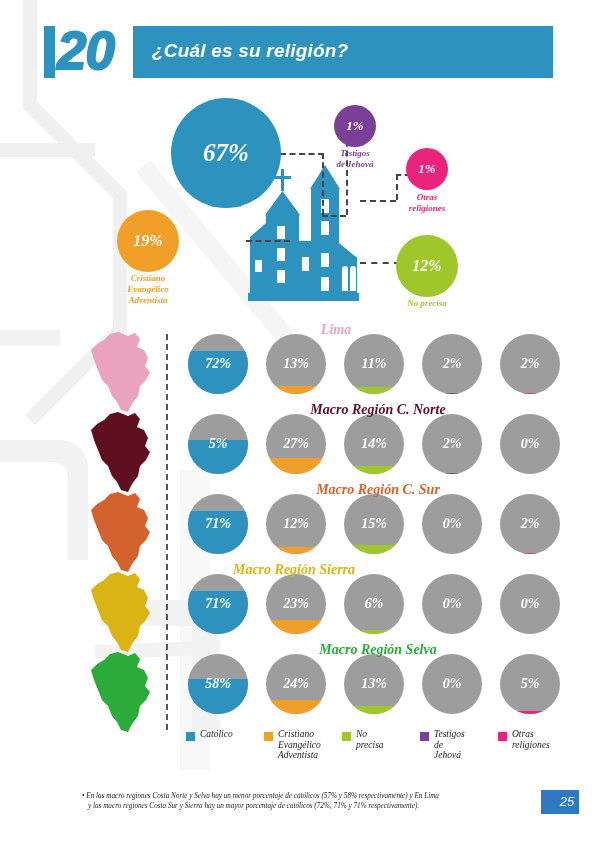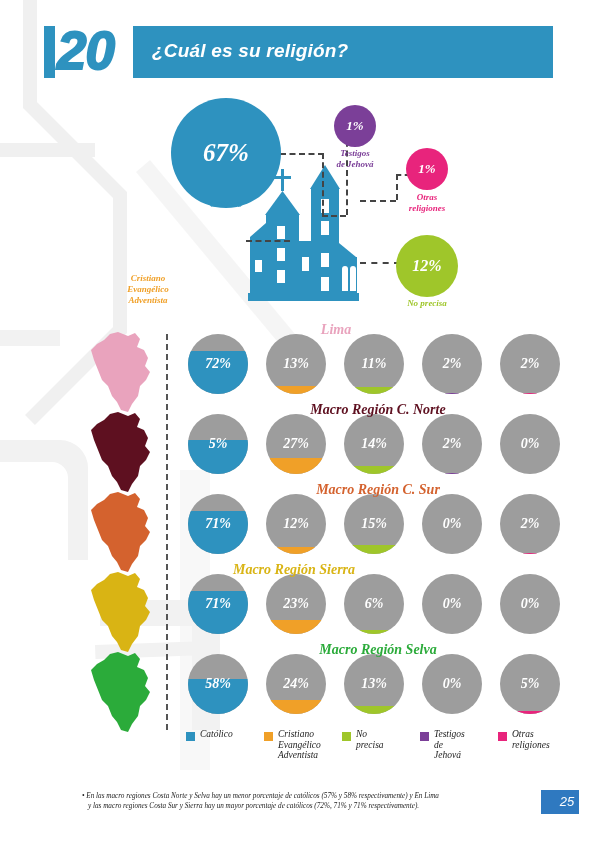--- a/index.html
+++ b/index.html
@@ -141,20 +141,23 @@
   <div class="dashline dash-h" style="left:396px;top:174px;width:14px;"></div>
   <div class="dashline dash-h" style="left:360px;top:262px;width:40px;"></div>
 
   <div class="bubble" style="left: 171px; top: 98px; width: 110px; height: 110px; font-size: 25px; background: rgb(46, 146, 191);">
     <span>67%</span>
   </div>
   <div class="bub-label" style="left: 161px; top: 199px; width: 130px; font-size: 9.5px; color: rgb(46, 146, 191);">
     <span>Católico</span>
   </div>
 
+  <div class="bubble" style="left: 117px; top: 210px; width: 62px; height: 62px; font-size: 16px; background: rgb(240, 160, 40);">
+    <span>19%</span>
+  </div>
   <div class="bub-label" style="left: 112px; top: 273px; width: 72px; font-size: 9px; color: rgb(240, 160, 40);">
     <div>Cristiano</div>
     <div>Evangélico</div>
     <div>Adventista</div>
   </div>
 
   <div class="bubble" style="left: 334px; top: 105px; width: 42px; height: 42px; font-size: 13px; background: rgb(123, 63, 152);">
     <span>1%</span>
   </div>
   <div class="bub-label" style="left: 325px; top: 148px; width: 60px; font-size: 9px; color: rgb(123, 63, 152);">

